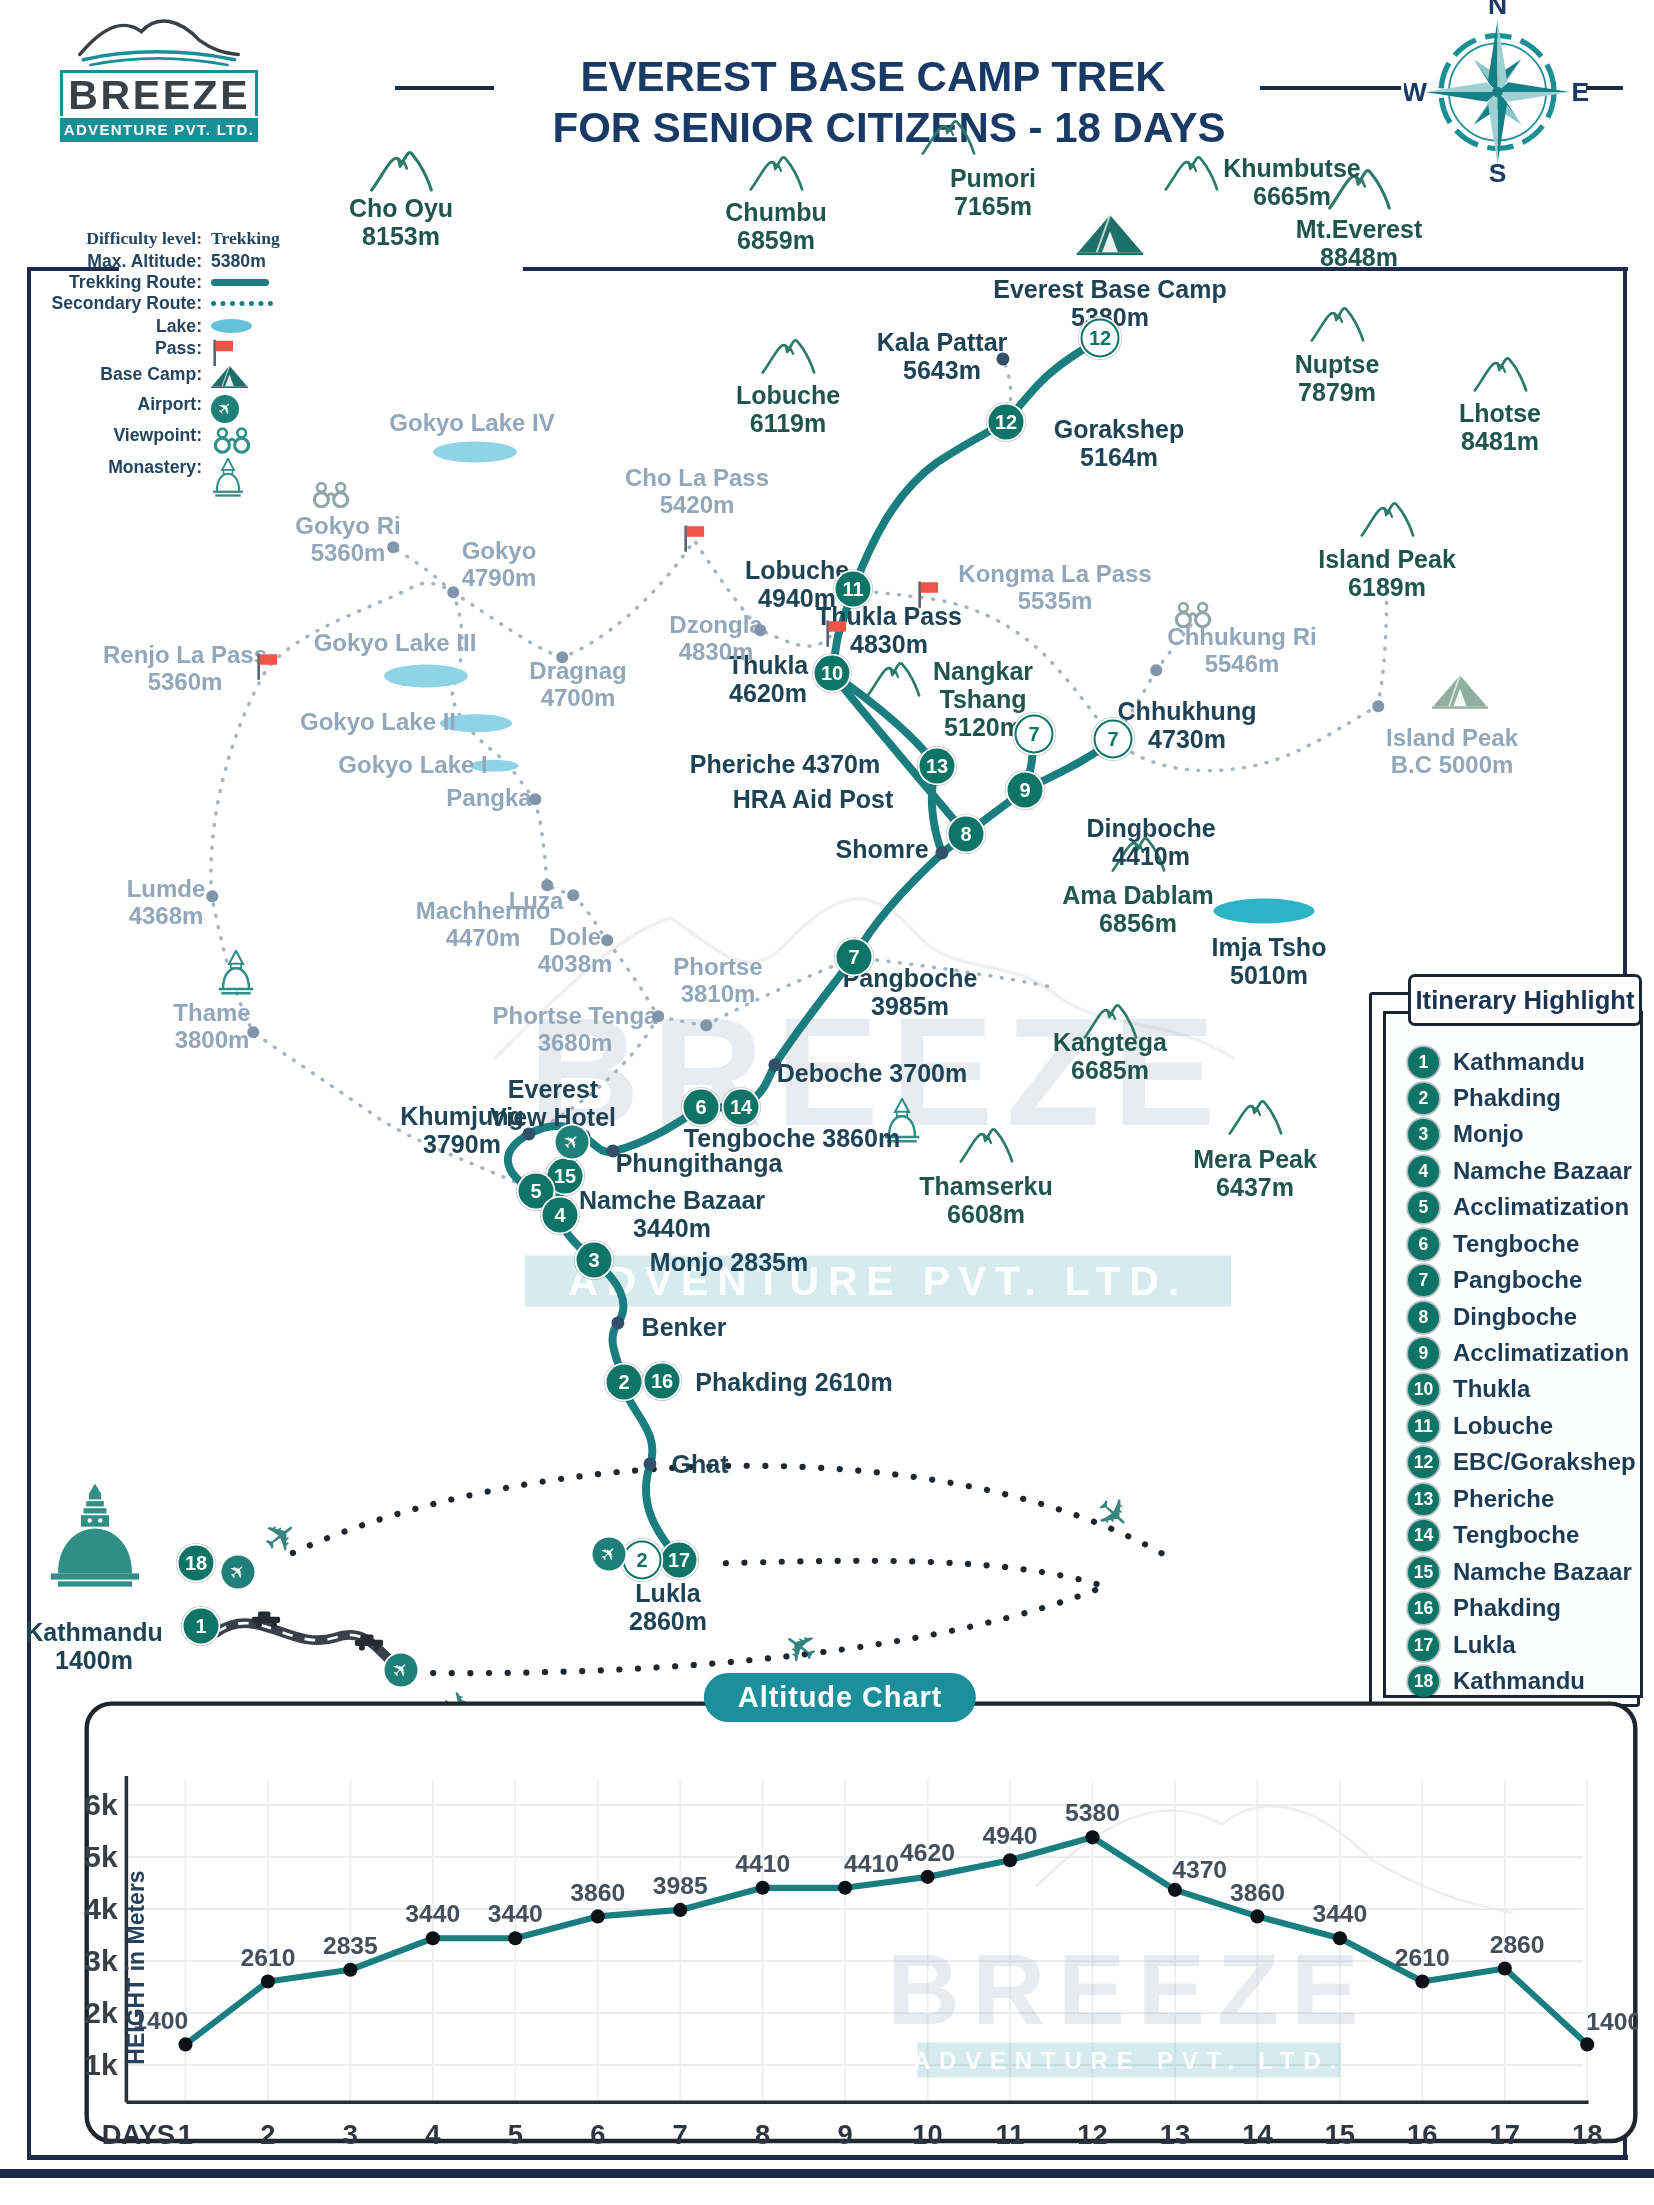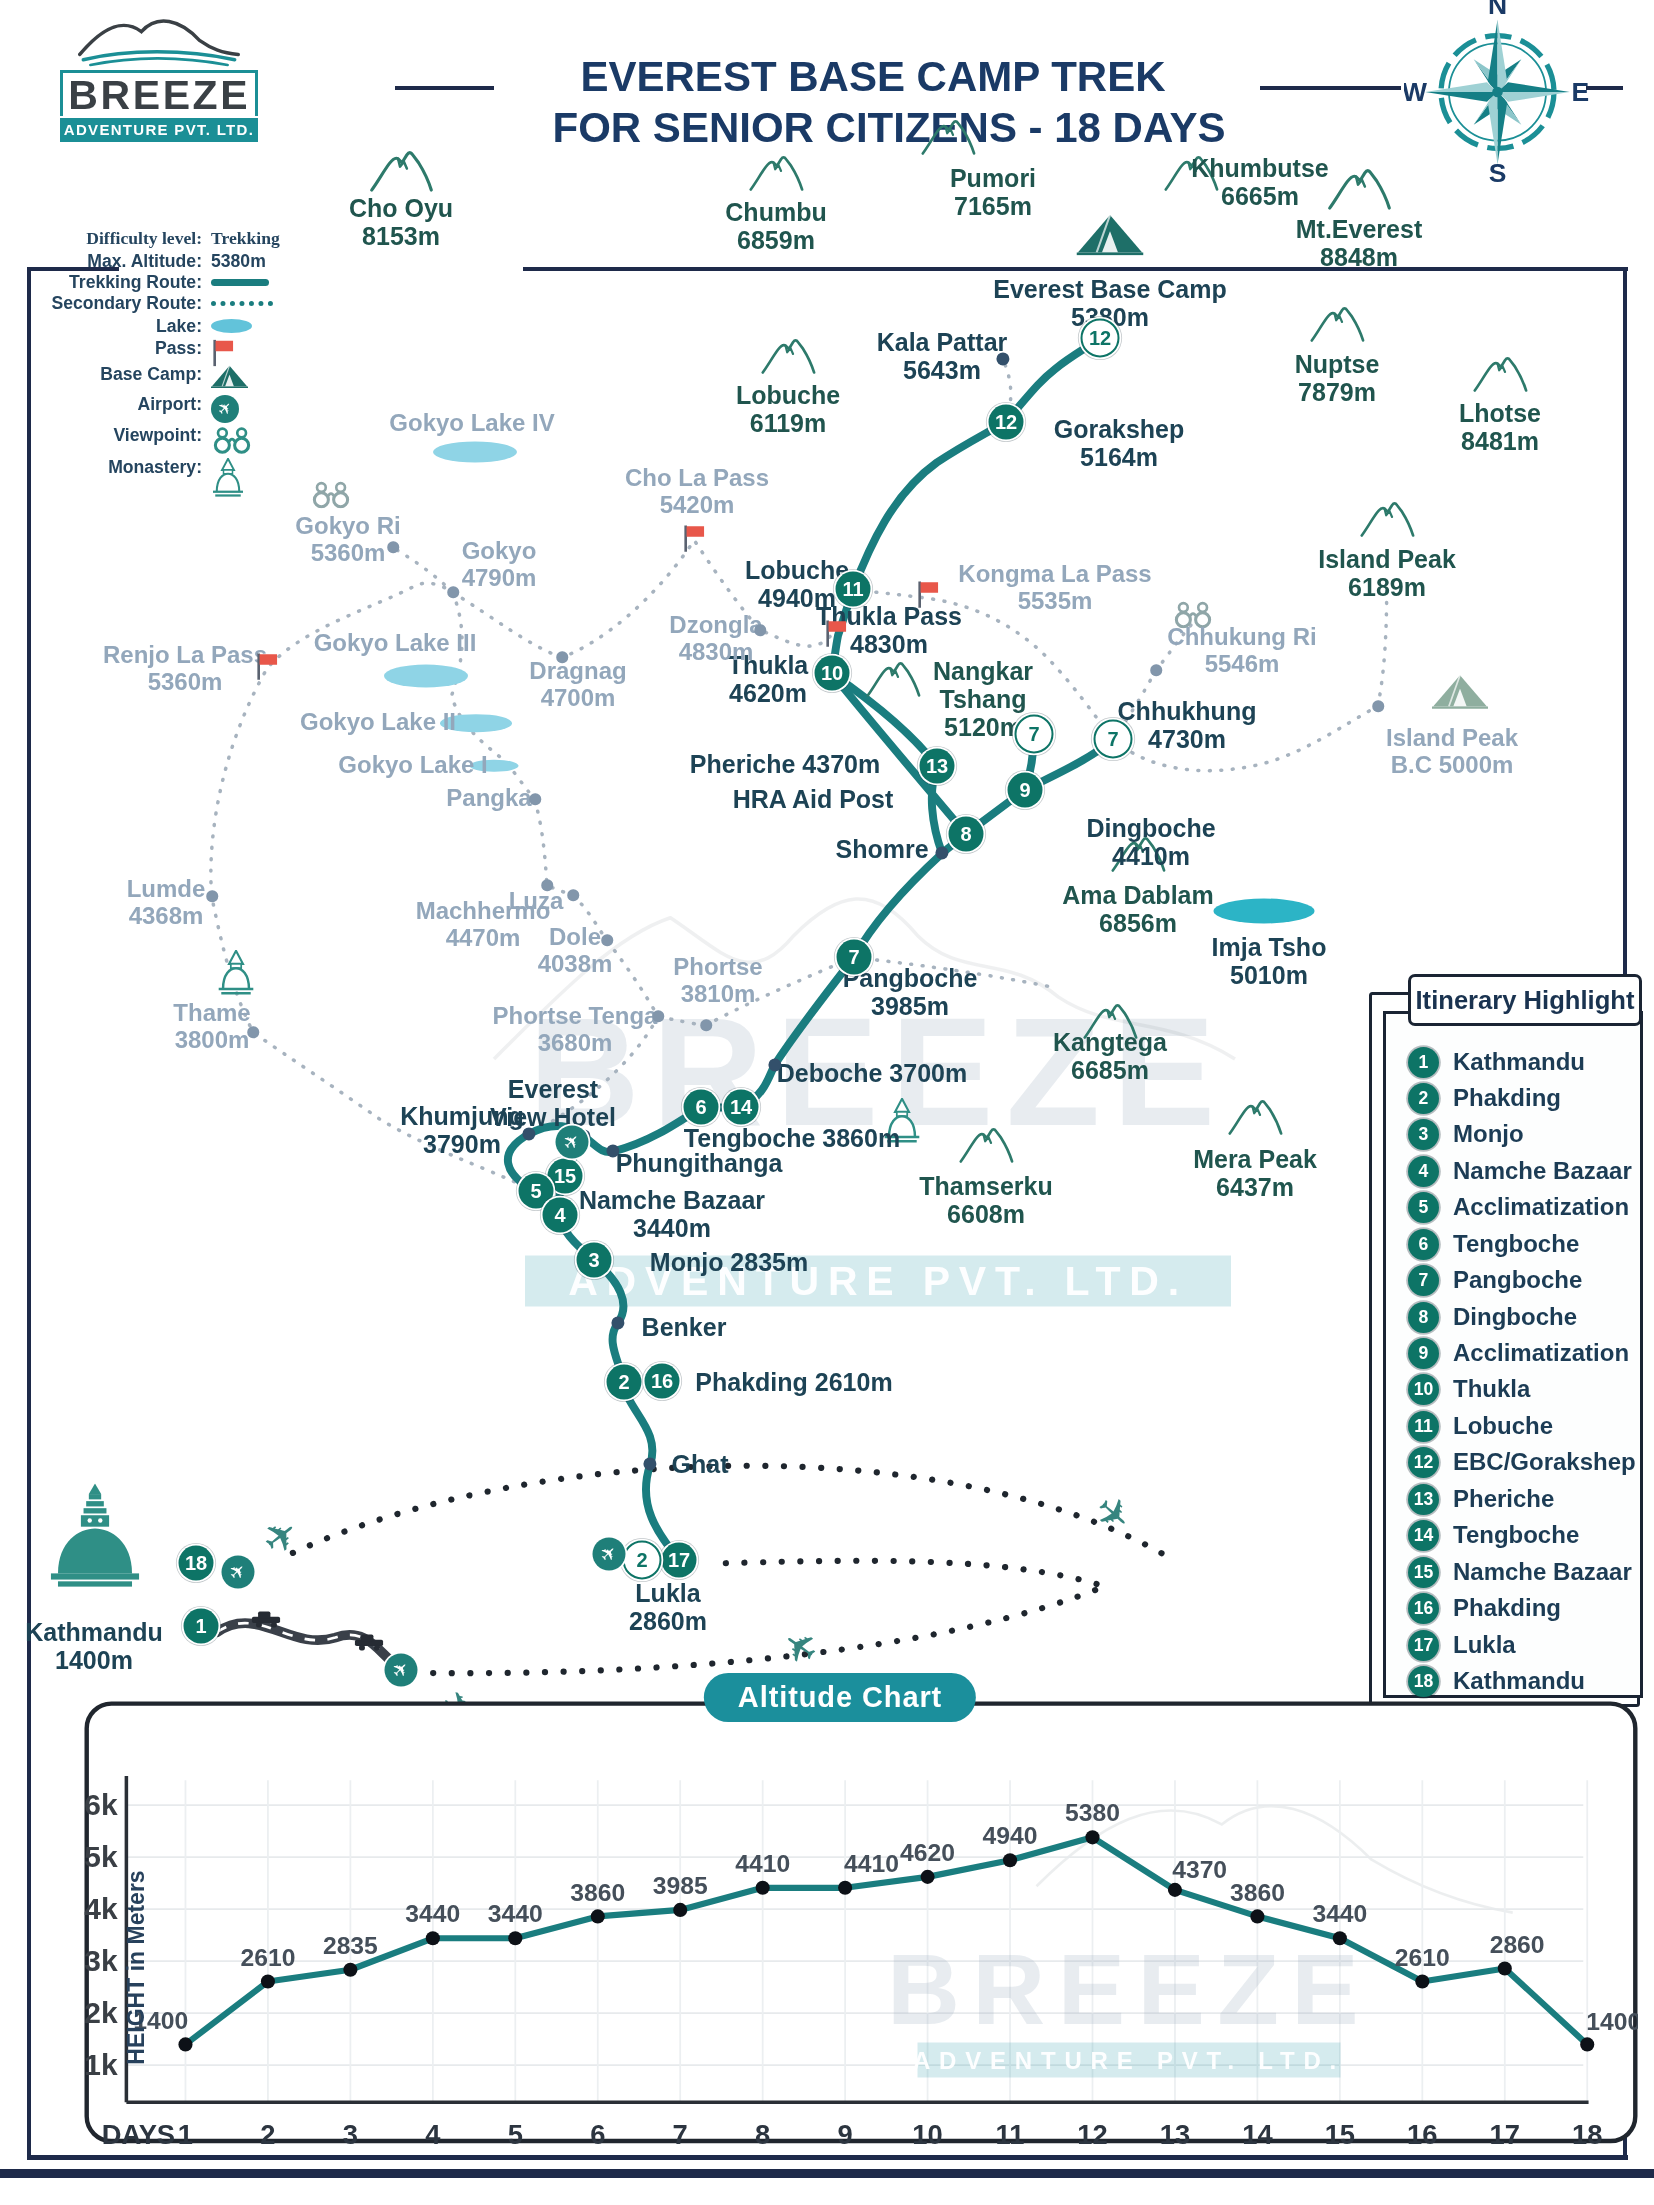--- a/index.html
+++ b/index.html
@@ -168,21 +168,21 @@
     <div class="lbl lbl-mtn ctr" style="left: 776px; top: 226px;">Chumbu<br>6859m</div>
     <div class="abs icon" style="left: 948px; top: 139px;"><svg width="56" height="37" viewBox="0 0 66 44" fill="none">
  <path d="M3,41 C9,33 15,22 21,14 C24,10 27,7 30,9 L34,13 L39,5 C41,2 43,2 45,5 L51,13 C56,21 61,31 64,41" stroke="#2d7a6b" stroke-width="3.2" stroke-linecap="round" stroke-linejoin="round"></path>
  <path d="M30,9 L32,17 L36,12 L39,19" stroke="#2d7a6b" stroke-width="2.6" stroke-linecap="round" stroke-linejoin="round"></path>
       </svg></div>
     <div class="lbl lbl-mtn ctr" style="left: 948px; top: 192px; margin-left: 45px;">Pumori<br>7165m</div>
     <div class="abs icon" style="left: 1191px; top: 175px;"><svg width="56" height="37" viewBox="0 0 66 44" fill="none">
  <path d="M3,41 C9,33 15,22 21,14 C24,10 27,7 30,9 L34,13 L39,5 C41,2 43,2 45,5 L51,13 C56,21 61,31 64,41" stroke="#2d7a6b" stroke-width="3.2" stroke-linecap="round" stroke-linejoin="round"></path>
  <path d="M30,9 L32,17 L36,12 L39,19" stroke="#2d7a6b" stroke-width="2.6" stroke-linecap="round" stroke-linejoin="round"></path>
       </svg></div>
-    <div class="lbl lbl-mtn ctr" style="left: 1260px; top: 182px;">Khumbutse<br>6665m</div>
+    <div class="lbl lbl-mtn ctr" style="left: 1292px; top: 182px;">Khumbutse<br>6665m</div>
     <div class="abs icon" style="left: 1359px; top: 191px;"><svg width="65" height="43" viewBox="0 0 66 44" fill="none">
  <path d="M3,41 C9,33 15,22 21,14 C24,10 27,7 30,9 L34,13 L39,5 C41,2 43,2 45,5 L51,13 C56,21 61,31 64,41" stroke="#2d7a6b" stroke-width="3.2" stroke-linecap="round" stroke-linejoin="round"></path>
  <path d="M30,9 L32,17 L36,12 L39,19" stroke="#2d7a6b" stroke-width="2.6" stroke-linecap="round" stroke-linejoin="round"></path>
       </svg></div>
     <div class="lbl lbl-mtn ctr" style="left: 1359px; top: 243px;">Mt.Everest<br>8848m</div>
     <div class="abs icon" style="left: 1337px; top: 326px;"><svg width="56" height="37" viewBox="0 0 66 44" fill="none">
  <path d="M3,41 C9,33 15,22 21,14 C24,10 27,7 30,9 L34,13 L39,5 C41,2 43,2 45,5 L51,13 C56,21 61,31 64,41" stroke="#2d7a6b" stroke-width="3.2" stroke-linecap="round" stroke-linejoin="round"></path>
  <path d="M30,9 L32,17 L36,12 L39,19" stroke="#2d7a6b" stroke-width="2.6" stroke-linecap="round" stroke-linejoin="round"></path>
       </svg></div>
     <div class="lbl lbl-mtn ctr" style="left: 1337px; top: 378px;">Nuptse<br>7879m</div>

